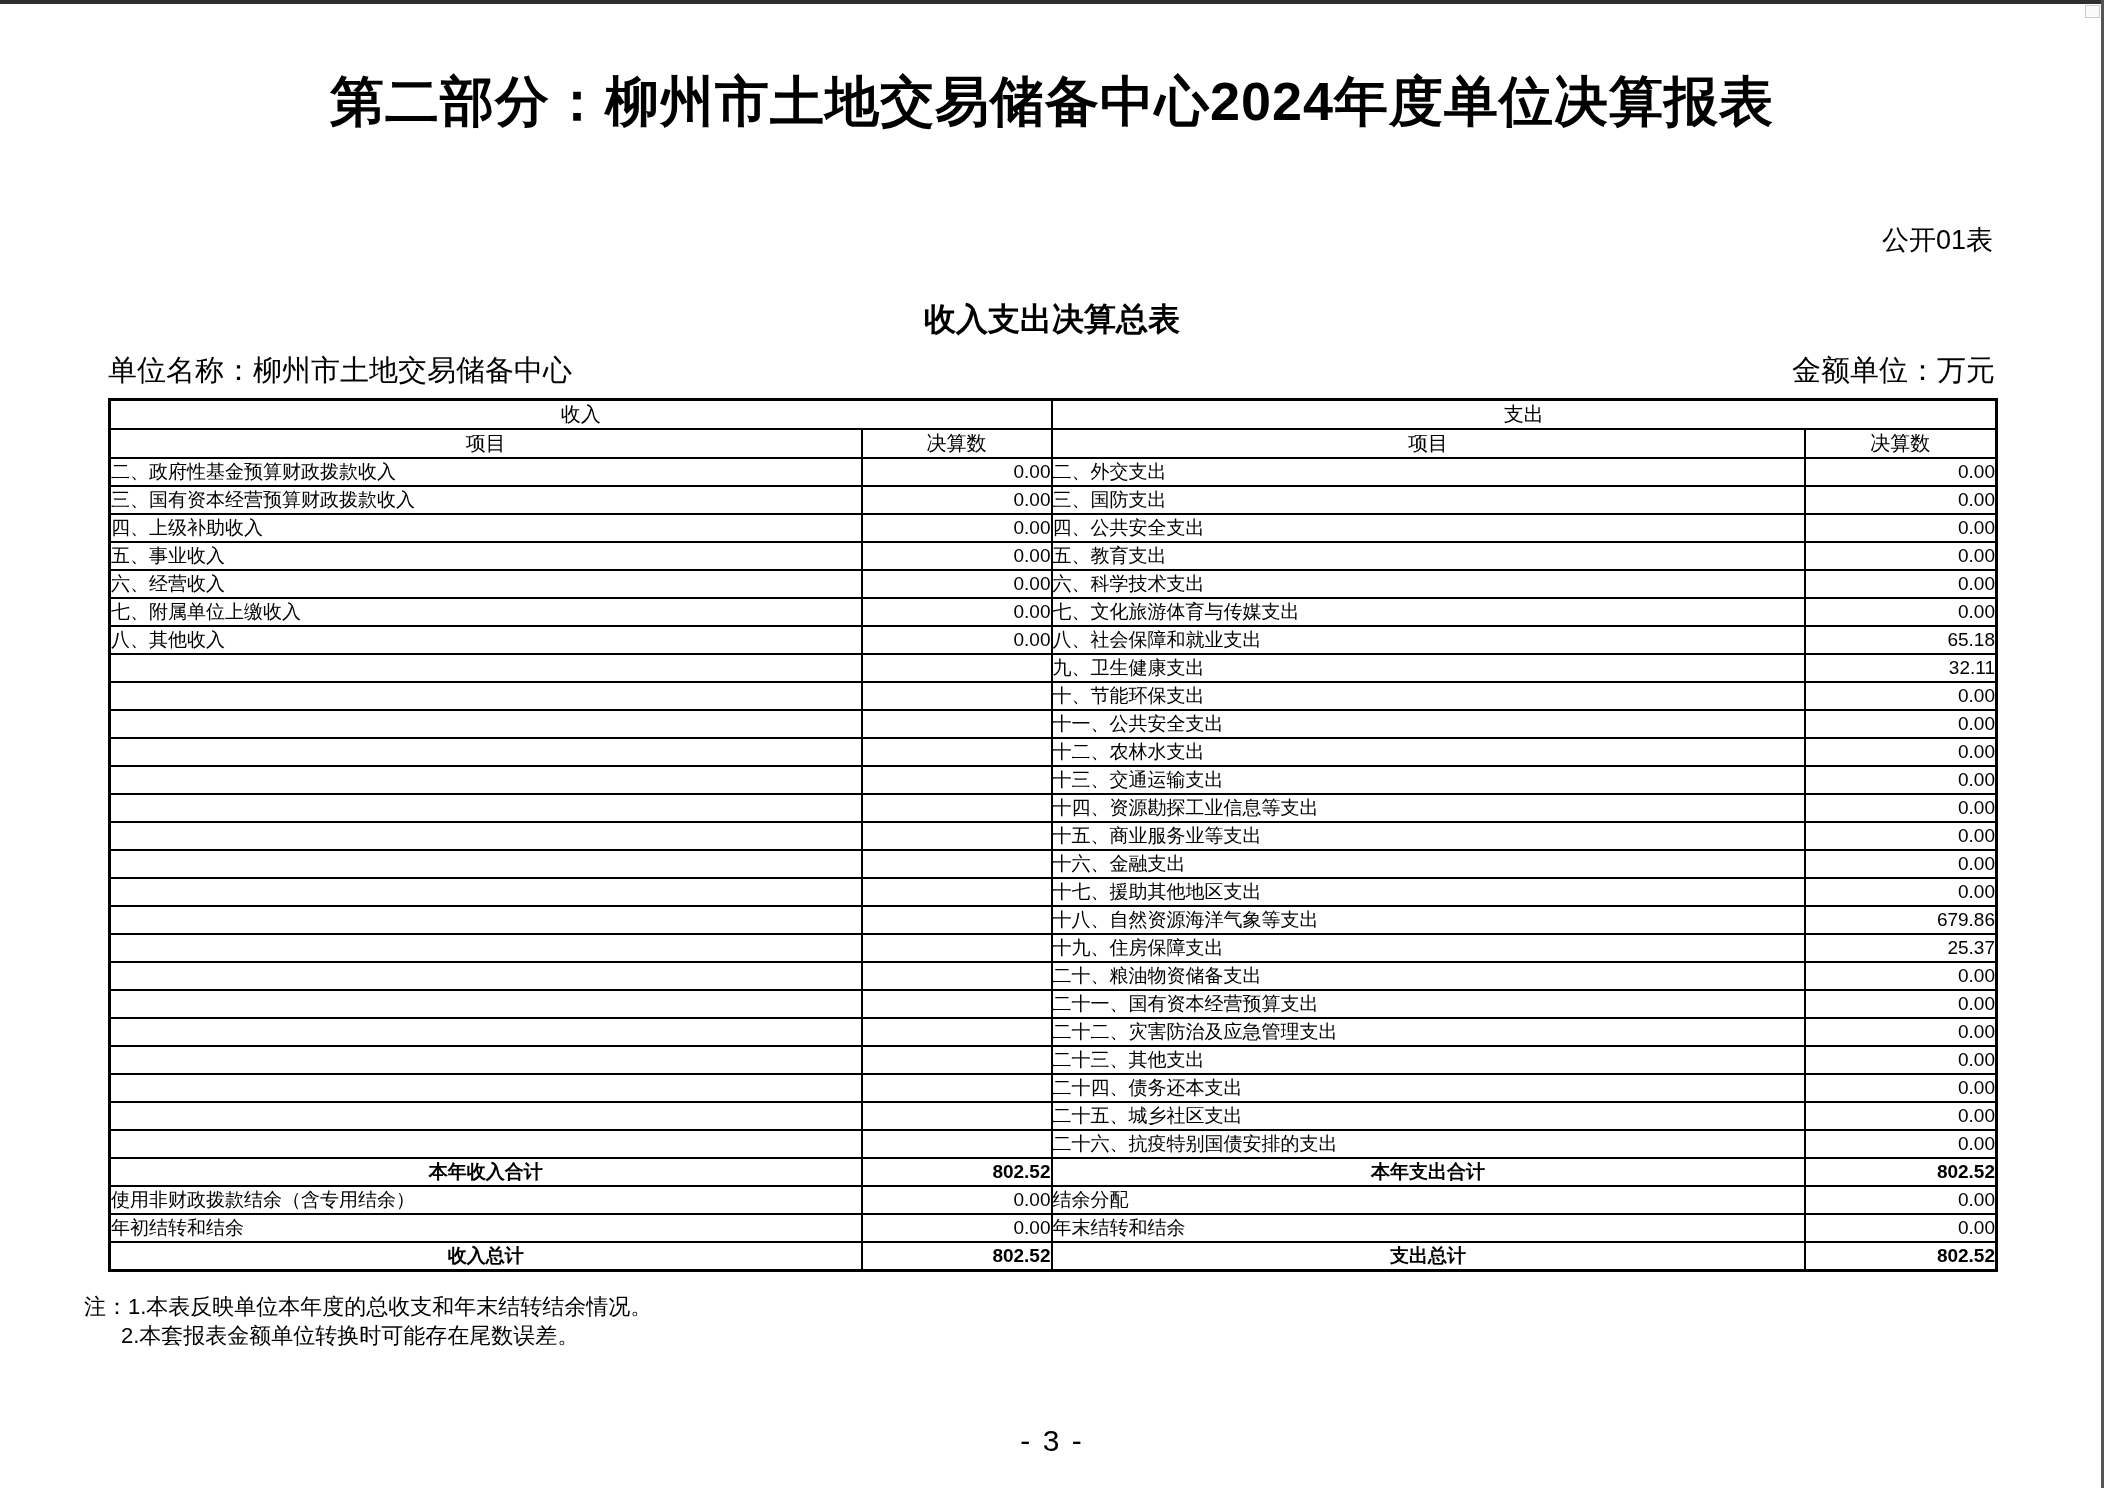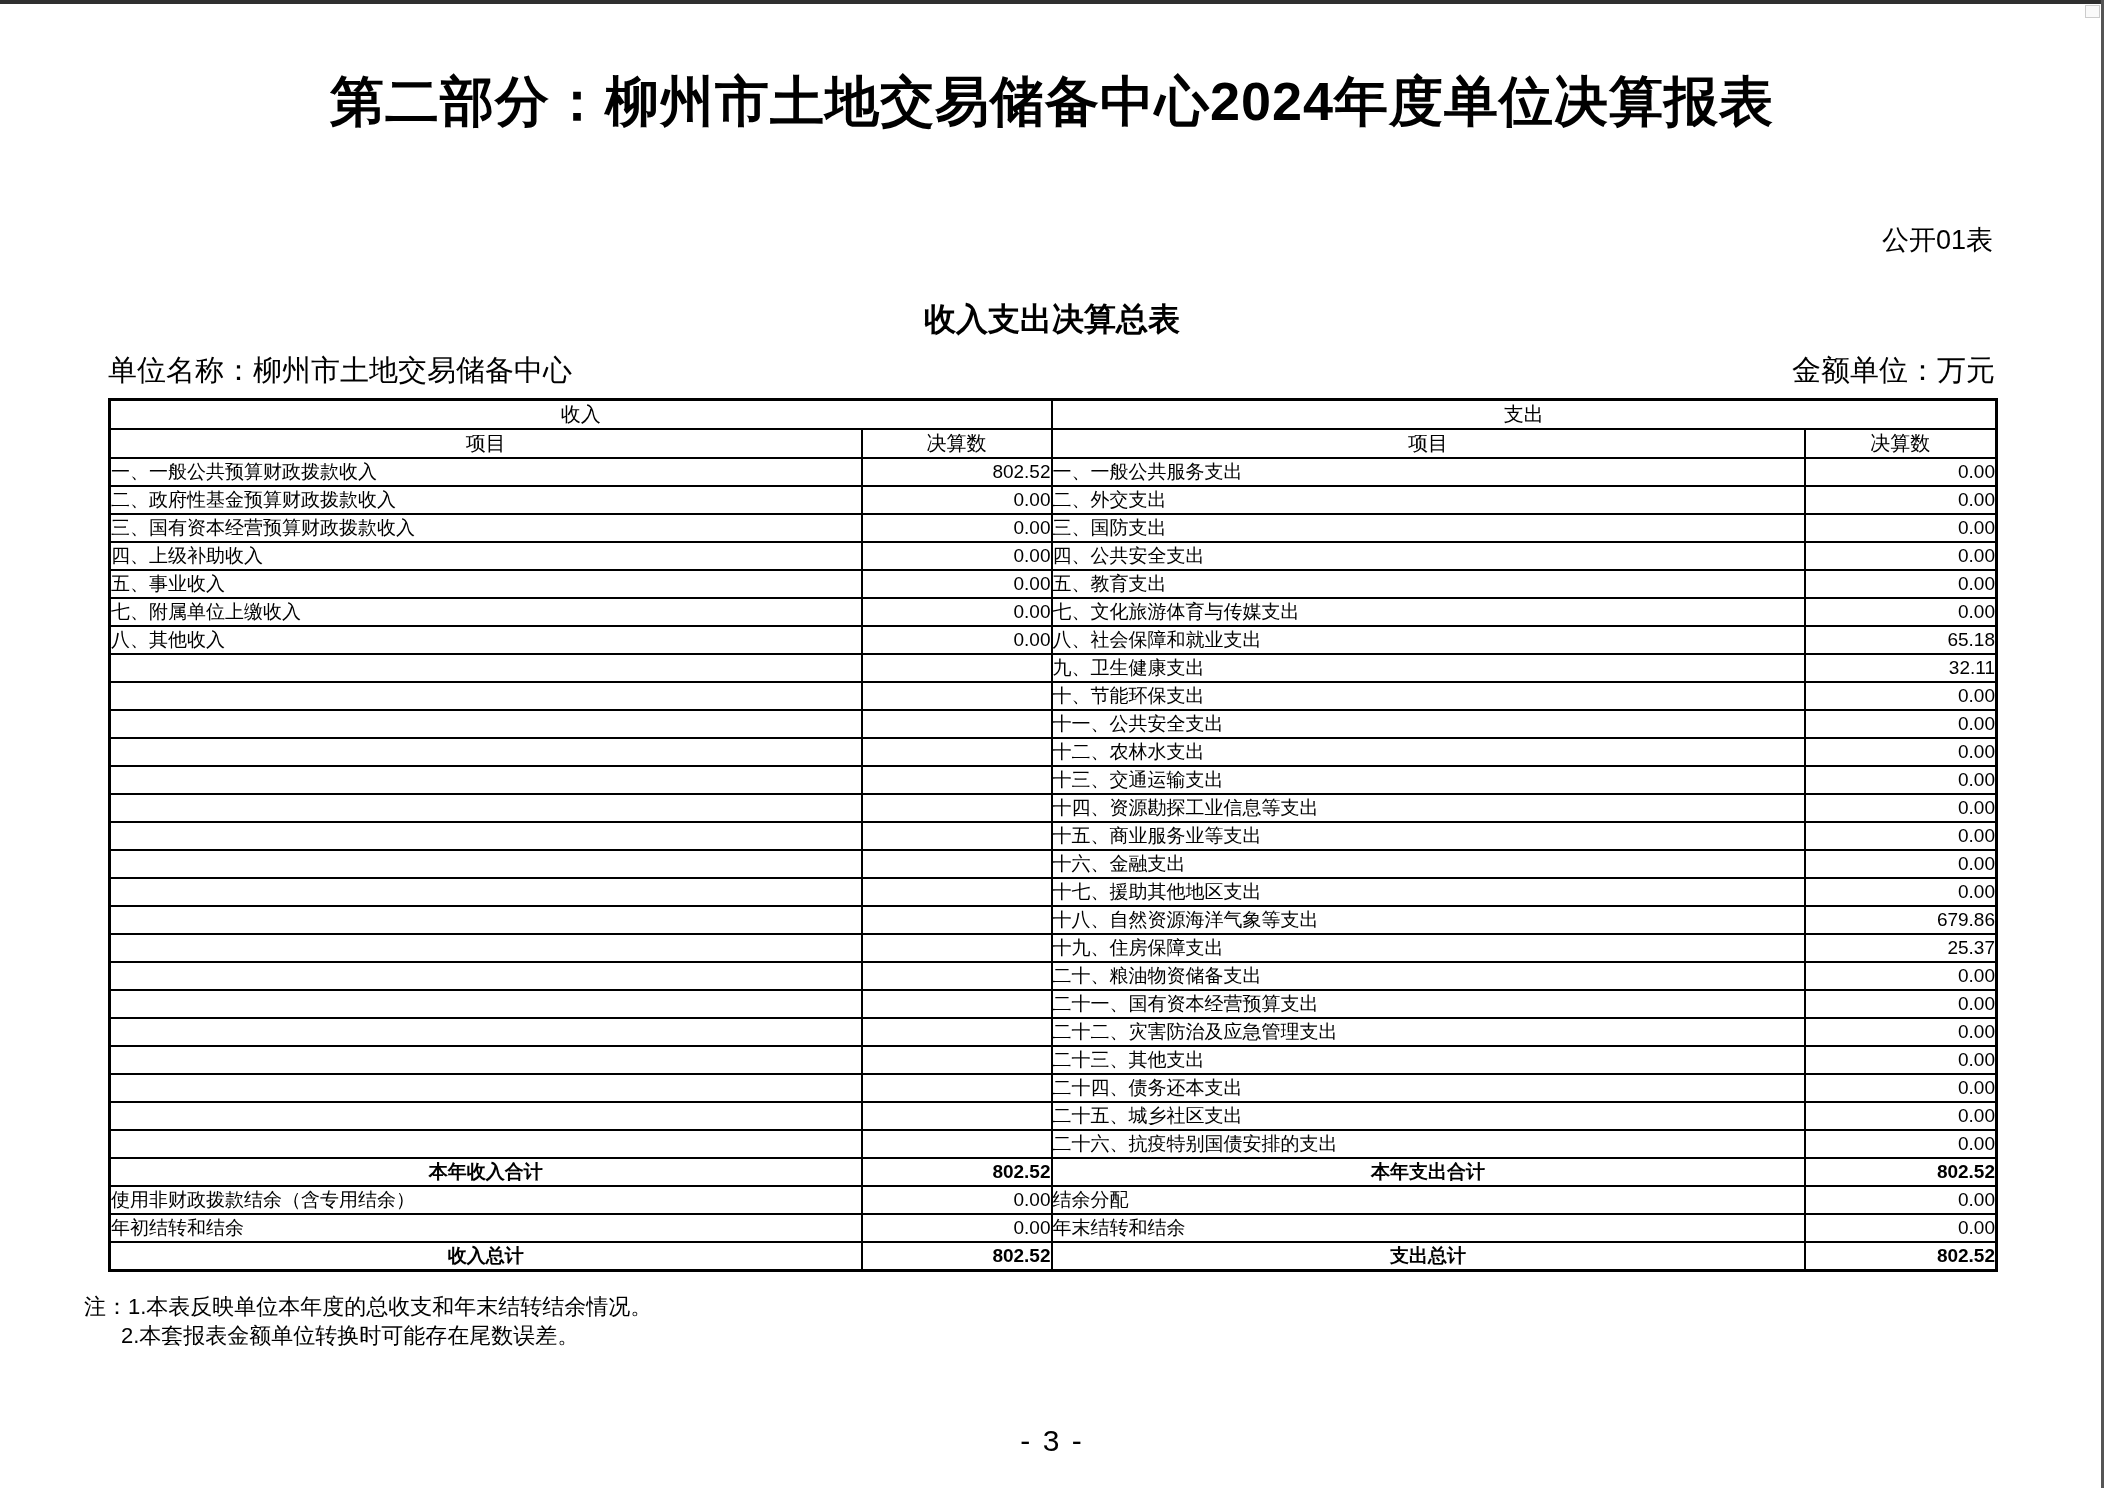--- a/index.html
+++ b/index.html
@@ -89,26 +89,20 @@
     </tr>
     <tr>
       <th>项目</th>
       <th>决算数</th>
       <th>项目</th>
       <th>决算数</th>
     </tr>
   </thead>
   <tbody id="table-body">
       <tr>
-        <td class="item">一、一般公共预算财政拨款收入</td>
-        <td class="amount">802.52</td>
-        <td class="item">一、一般公共服务支出</td>
-        <td class="amount">0.00</td>
-      </tr>
-      <tr>
         <td class="item">二、政府性基金预算财政拨款收入</td>
         <td class="amount">0.00</td>
         <td class="item">二、外交支出</td>
         <td class="amount">0.00</td>
       </tr>
       <tr>
         <td class="item">三、国有资本经营预算财政拨款收入</td>
         <td class="amount">0.00</td>
         <td class="item">三、国防支出</td>
         <td class="amount">0.00</td>
@@ -116,20 +110,26 @@
       <tr>
         <td class="item">四、上级补助收入</td>
         <td class="amount">0.00</td>
         <td class="item">四、公共安全支出</td>
         <td class="amount">0.00</td>
       </tr>
       <tr>
         <td class="item">五、事业收入</td>
         <td class="amount">0.00</td>
         <td class="item">五、教育支出</td>
+        <td class="amount">0.00</td>
+      </tr>
+      <tr>
+        <td class="item">六、经营收入</td>
+        <td class="amount">0.00</td>
+        <td class="item">六、科学技术支出</td>
         <td class="amount">0.00</td>
       </tr>
       <tr>
         <td class="item">七、附属单位上缴收入</td>
         <td class="amount">0.00</td>
         <td class="item">七、文化旅游体育与传媒支出</td>
         <td class="amount">0.00</td>
       </tr>
       <tr>
         <td class="item">八、其他收入</td>

